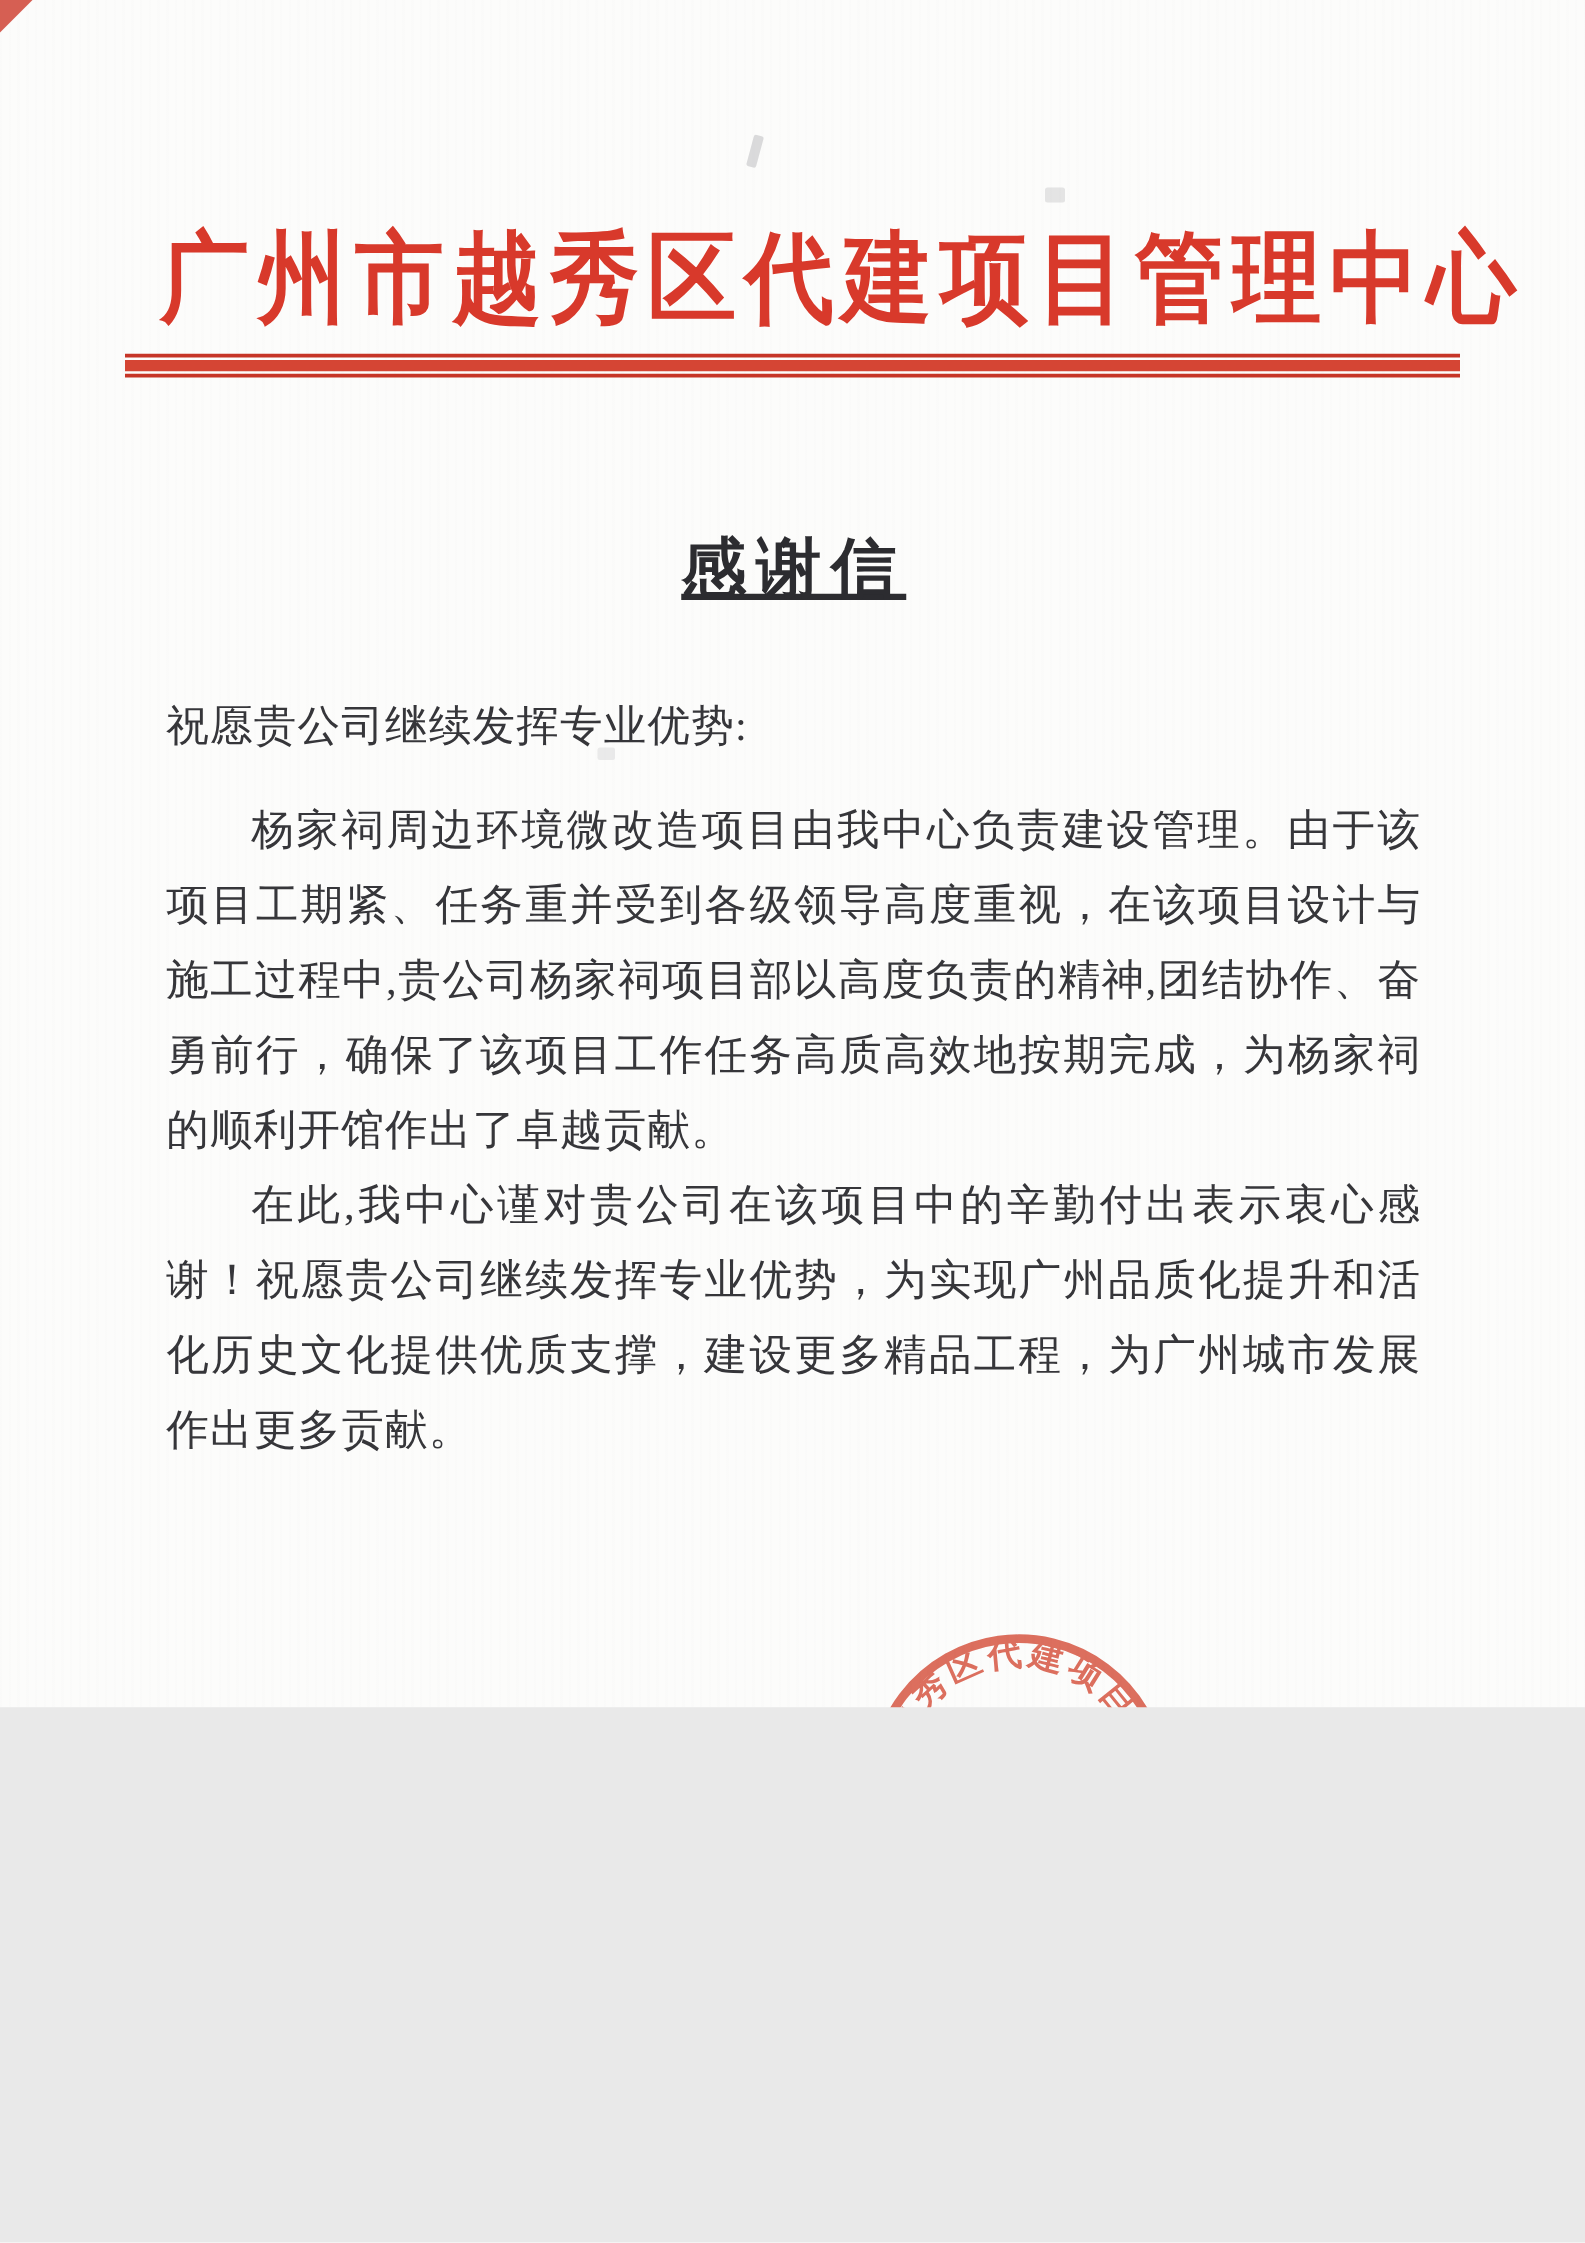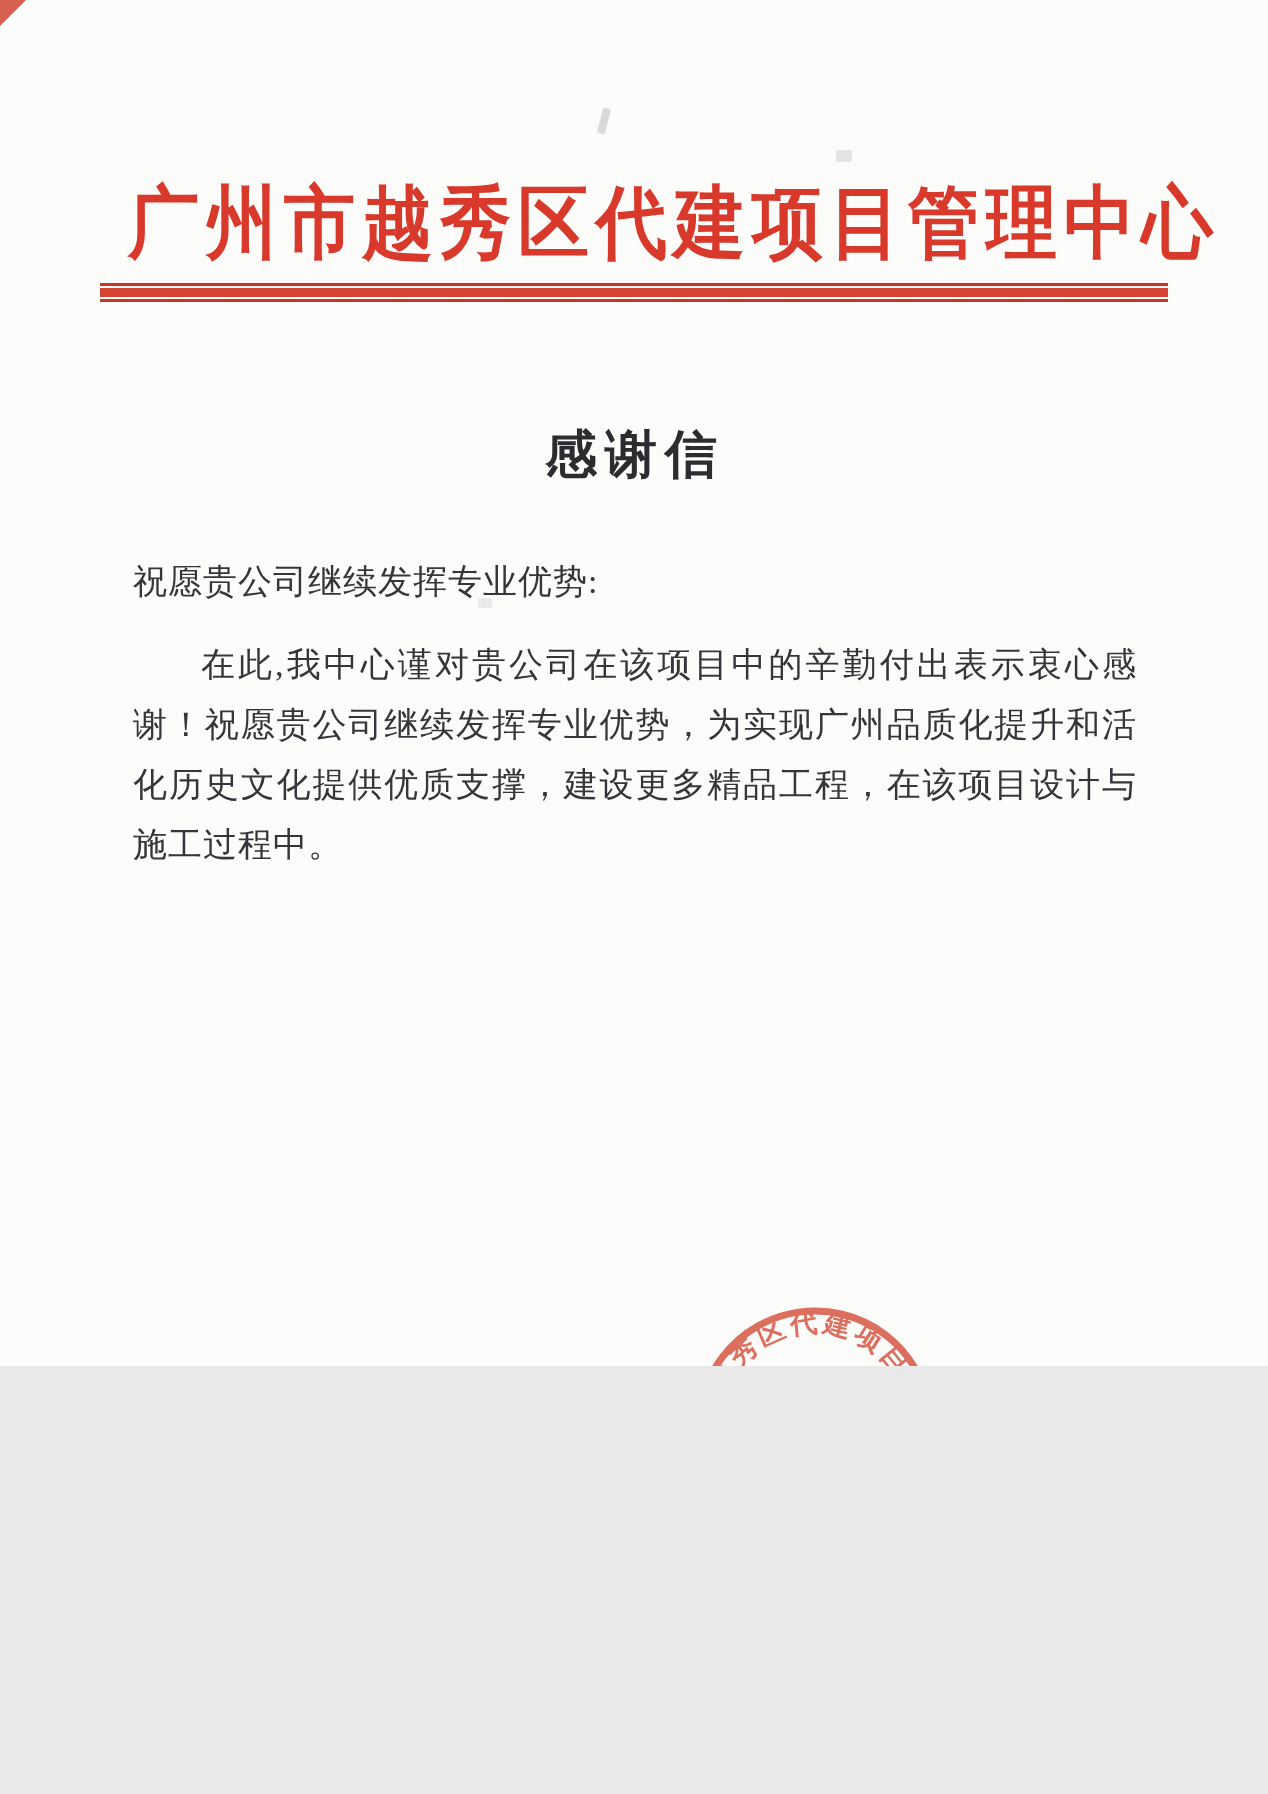--- a/index.html
+++ b/index.html
@@ -33,21 +33,21 @@
   .rule-top .thick{height:9px;background:#d54534;}
   .rule-bottom{position:absolute;left:100px;top:1552px;width:1036px;}
   .rule-bottom .thin{height:3px;background:#c63527;}
   .rule-bottom .gap{height:3px;}
   .rule-bottom .thick{height:8px;background:#d54534;}
   
   .title{
     position:absolute;left:133px;top:420px;width:1004px;
     margin:0;
     font-size:52px;font-weight:bold;color:#2c2c30;
-    text-align:center;letter-spacing:8px;
+    text-align:center;letter-spacing:8px;text-decoration:underline;
   }
   
   .body-text{
     position:absolute;left:133px;top:552px;width:1004px;
     font-size:34px;line-height:60px;color:#36363a;
     letter-spacing:1px;
   }
   .salutation{margin:0 0 23px 0;}
   .para{
     margin:0;
@@ -108,21 +108,22 @@
     <div class="gap"></div>
     <div class="thick"></div>
     <div class="gap"></div>
     <div class="thin"></div>
   </div>
 
   <h1 class="title">感谢信</h1>
 
   <div class="body-text">
     <div class="salutation">祝愿贵公司继续发挥专业优势:</div>
-    <p class="para">在此,我中心谨对贵公司在该项目中的辛勤付出表示衷心感谢！祝愿贵公司继续发挥专业优势，为实现广州品质化提升和活化历史文化提供优质支撑，建设更多精品工程，在该项目设计与施工过程中。</p>
+    <p class="para">杨家祠周边环境微改造项目由我中心负责建设管理。由于该项目工期紧、任务重并受到各级领导高度重视，在该项目设计与施工过程中,贵公司杨家祠项目部以高度负责的精神,团结协作、奋勇前行，确保了该项目工作任务高质高效地按期完成，为杨家祠的顺利开馆作出了卓越贡献。</p>
+    <p class="para">在此,我中心谨对贵公司在该项目中的辛勤付出表示衷心感谢！祝愿贵公司继续发挥专业优势，为实现广州品质化提升和活化历史文化提供优质支撑，建设更多精品工程，为广州城市发展作出更多贡献。</p>
   </div>
 
   <div class="signature">广州市越秀区代建项目管理中心</div>
 
 
   <div class="seal">
     <svg viewBox="0 0 250 250" xmlns="http://www.w3.org/2000/svg">
       <circle cx="125" cy="125" r="116" fill="none" stroke="#d8503c" stroke-width="7"></circle>
       <polygon points="125,85 134.4,112.1 163,112.6 140.2,129.9 148.5,157.4 125,141 101.5,157.4 109.8,129.9 87,112.6 115.6,112.1" fill="#d8503c"></polygon>
       <path id="sealArc" d="M 42.7 172.5 A 95 95 0 1 1 207.3 172.5" fill="none"></path>

